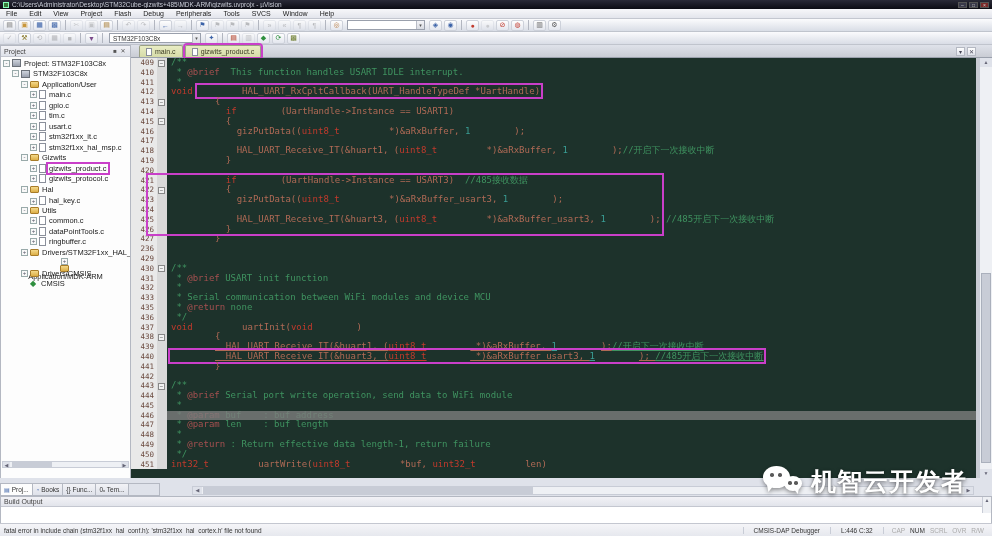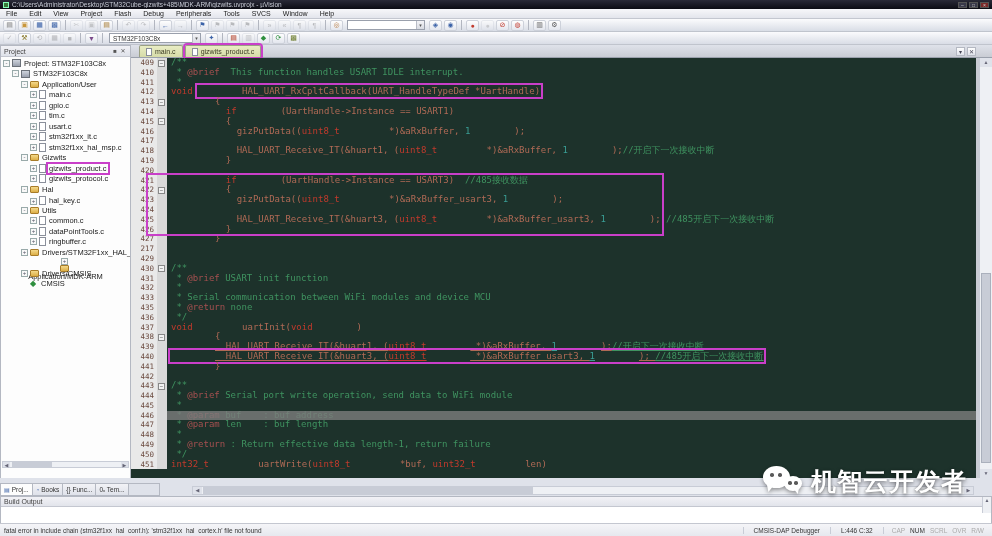--- a/index.html
+++ b/index.html
@@ -477,21 +477,21 @@
           <span class="ln">426</span>
           <span class="fold"></span>
           <pre class="ct"><span class="s-d">  }</span></pre>
         </div>
         <div class="cl">
           <span class="ln">427</span>
           <span class="fold"></span>
           <pre class="ct"><span class="s-d">}</span></pre>
         </div>
         <div class="cl">
-          <span class="ln">217</span>
+          <span class="ln">236</span>
           <span class="fold"></span>
           <pre class="ct"></pre>
         </div>
         <div class="cl">
           <span class="ln">429</span>
           <span class="fold"></span>
           <pre class="ct"></pre>
         </div>
         <div class="cl">
           <span class="ln">430</span>

